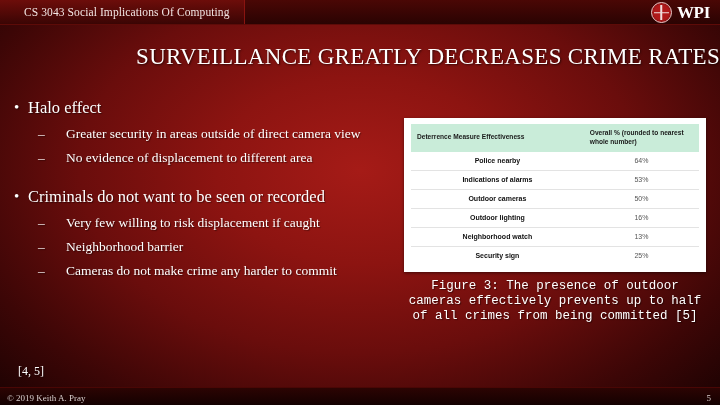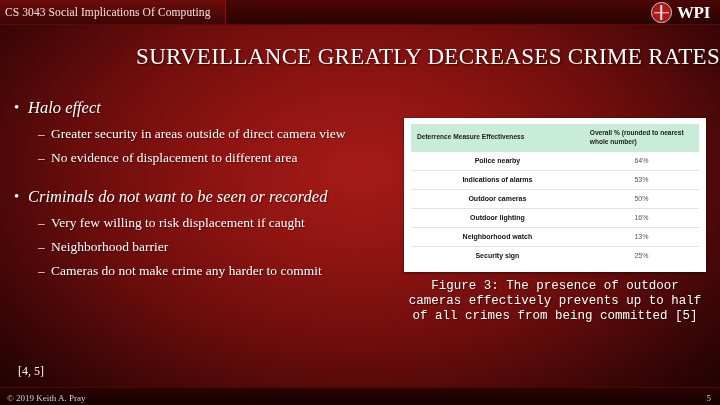--- a/index.html
+++ b/index.html
@@ -27,21 +27,21 @@
     width: 100%;
     height: 24px;
     background: linear-gradient(to bottom, #4a0705 0%, #2a0302 100%);
     border-bottom: 1px solid #5d0b08;
   }
   .header-title-wrap {
     position: absolute;
     top: 0;
     left: 0;
     height: 24px;
-    padding: 0 14px 0 5px;
+    padding: 0 14px 0 24px;
     display: flex;
     align-items: center;
     background: linear-gradient(to bottom, #6d0d0a 0%, #3a0504 100%);
     border-right: 1px solid #8a1410;
   }
   .header-title {
     color: #f2e6e4;
     font-size: 11.5px;
     font-family: "Liberation Serif", serif;
     letter-spacing: 0.1px;
@@ -122,37 +122,37 @@
     text-shadow: 1px 1px 1px rgba(0,0,0,0.45);
   }
   .b1 .dot {
     width: 14px;
     flex: 0 0 14px;
     font-size: 15px;
     line-height: 1.2;
   }
   .b1 .txt {
     flex: 1;
-    font-style: italic;
   }
   .b2 {
     display: flex;
     align-items: flex-start;
     font-size: 13.5px;
     margin-top: 8px;
     line-height: 1.2;
     padding-left: 24px;
     text-shadow: 1px 1px 1px rgba(0,0,0,0.45);
   }
   .b2 .dash {
     width: 13px;
     flex: 0 0 13px;
   }
   .b2 .txt {
     flex: 1;
+    margin-left: 15px;
   }
   .grp-gap {
     height: 12px;
   }
   
   .figure {
     position: absolute;
     top: 118px;
     right: 14px;
     width: 302px;

